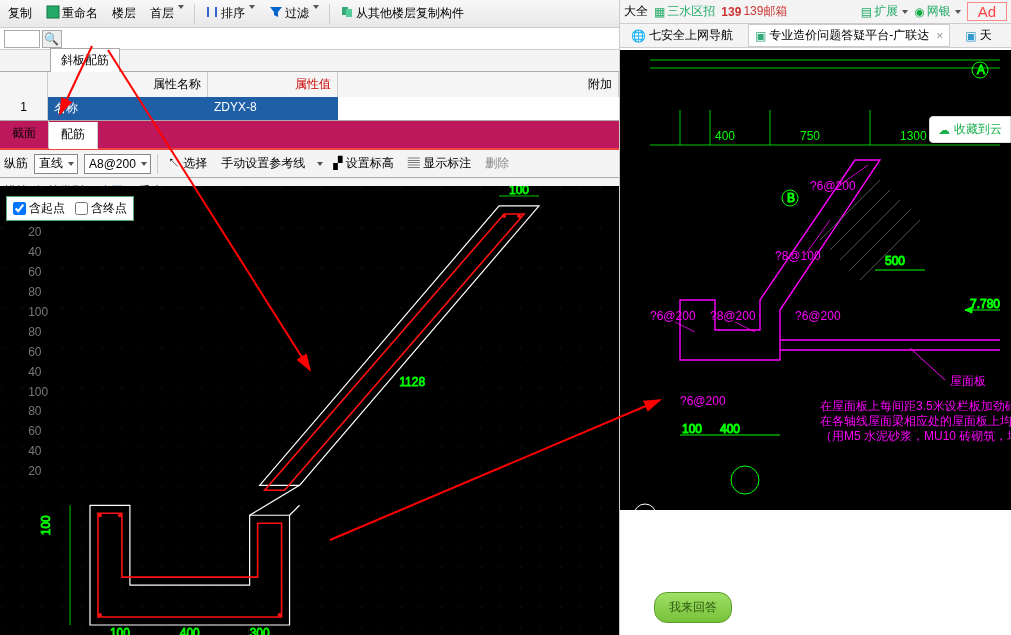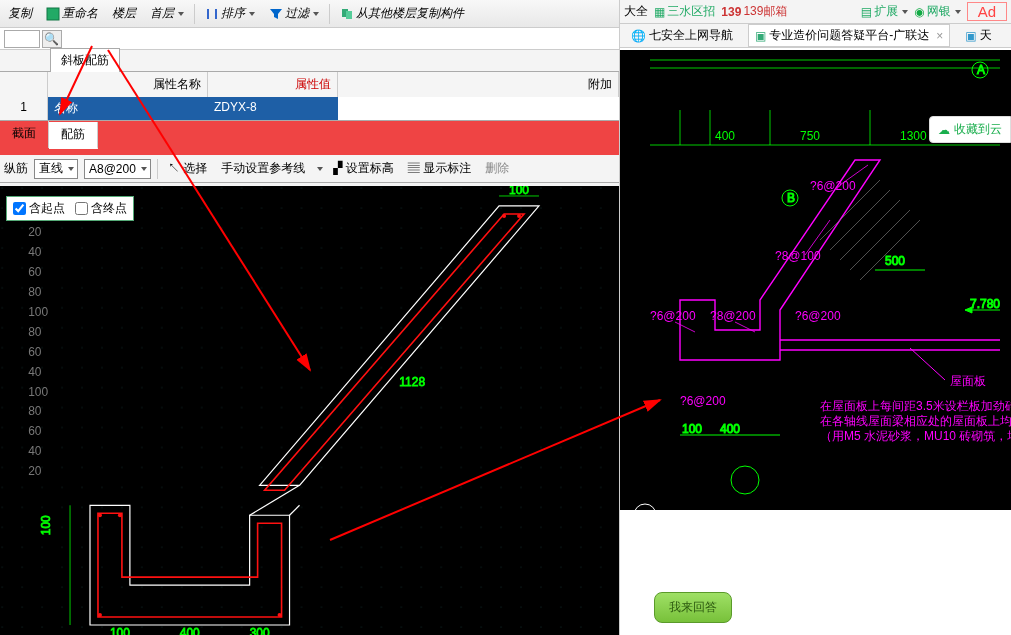--- a/index.html
+++ b/index.html
@@ -3,21 +3,21 @@
 <meta charset="utf-8">
 <style>
   * { box-sizing: border-box; margin: 0; padding: 0; font-family: "Microsoft YaHei","SimSun",Arial,sans-serif; font-size: 12px; }
   body { width: 1011px; height: 635px; background: #fff; overflow: hidden; position: relative; }
   .root { display: flex; width: 100%; height: 100%; }
   .left-pane { width: 620px; height: 100%; position: relative; border-right: 1px solid #ccc; }
   .right-pane { width: 391px; height: 100%; position: relative; background: #fff; }
 
   
   .main-toolbar { height: 28px; background: linear-gradient(#f8f8f8,#e8e8e8); border-bottom: 1px solid #ccc; display: flex; align-items: center; padding: 0 4px; gap: 6px; }
-  .tb-btn { display: flex; align-items: center; gap: 2px; padding: 2px 4px; cursor: pointer; font-style: italic; }
+  .tb-btn { display: flex; gap: 2px; padding: 2px 4px; cursor: pointer; }
   .icon { width: 14px; height: 14px; display: inline-block; }
   .caret { width: 0; height: 0; border-left: 3px solid transparent; border-right: 3px solid transparent; border-top: 4px solid #555; margin-left: 2px; }
   .sep { width: 1px; height: 20px; background: #ccc; }
 
   
   .sub-search { height: 22px; border-bottom: 1px solid #ccc; display:flex; align-items:center; padding:0 4px; }
   .search-input { width: 36px; height: 18px; border:1px solid #aaa; }
   .search-btn { width: 20px; height:18px; background:#eee; border:1px solid #aaa; margin-left:2px; display:flex; align-items:center; justify-content:center; }
 
   
@@ -35,21 +35,21 @@
   .prop-row { display:flex; color:#fff; }
   .prop-row .c-idx { width:48px; background:#f5f5f5; color:#000; border-right:1px solid #ccc; padding:3px 6px; text-align:center; }
   .prop-row .c-name { width:160px; background:#1e5fa6; padding:3px 6px; }
   .prop-row .c-val  { width:130px; background:#1e5fa6; padding:3px 6px; }
   .prop-row .c-att  { flex:1; background:#fff; }
 
   
   .panel-title { background:#1e5fa6; color:#fff; padding:4px 8px; font-weight:bold; position:relative; }
 
   
-  .subtabs { background:#ef4444; border-bottom:7px solid #ef4444; display:flex; }
+  .subtabs { background:#be185d; border-bottom:2px solid #ef4444; display:flex; }
   .subtab { padding:4px 12px; border-right:1px solid #ccc; cursor:pointer; }
   .subtab.active { background:#fff; border-bottom:2px solid #fff; position:relative; top:1px; }
 
   
   .rebar-tb { background:#f4f4f4; border-bottom:1px solid #aaa; padding:3px 4px; display:flex; align-items:center; gap:6px; flex-wrap:wrap; }
   .combo { height:20px; border:1px solid #888; background:#fff; padding:0 14px 0 4px; position:relative; display:inline-flex; align-items:center; min-width:42px; }
   .combo::after { content:""; position:absolute; right:3px; top:50%; transform:translateY(-50%); border-left:3px solid transparent; border-right:3px solid transparent; border-top:4px solid #555; }
   .linkbtn { color:#000; padding:2px 4px; cursor:pointer; }
   .rebar-tb2 { background:#f4f4f4; border-bottom:1px solid #aaa; padding:3px 4px; display:flex; align-items:center; gap:8px; }
   .chkbox-panel { display:inline-flex; border:1px solid #5a7; background:#fff; padding:3px 6px; gap:10px; align-items:center; position:absolute; left:6px; top:196px; z-index:20; box-shadow:0 1px 3px rgba(0,0,0,.3); }
@@ -63,21 +63,21 @@
   
   .browser-tabs { height:24px; background:#f4f4f4; border-bottom:1px solid #ccc; display:flex; align-items:center; padding:0 4px; gap:6px; font-size:11px; }
   .browser-tabs .bt-item { display:flex; align-items:center; gap:2px; color:#2a6; cursor:pointer; }
   .browser-tabs2 { height:24px; background:#f4f4f4; border-bottom:1px solid #ccc; display:flex; align-items:center; padding:0 4px; gap:8px; font-size:11px; }
   .btab { display:flex; align-items:center; gap:3px; padding:2px 6px; border:1px solid transparent; cursor:pointer; }
   .btab .x { color:#999; margin-left:4px; }
 
   .right-canvas { position:absolute; left:0; right:0; top:50px; height:460px; background:#000; }
   .cloud-badge { position:absolute; right:0; top:116px; background:#fff; border:1px solid #ddd; border-radius:4px 0 0 4px; padding:4px 8px; display:flex; align-items:center; gap:4px; font-size:12px; color:#1aae4d; }
 
-  .answer-btn { position:absolute; left:34px; bottom:12px; padding:6px 14px; background:linear-gradient(#9fe066,#78c13a); border:1px solid #5a9a2a; border-radius:8px; color:#2d5a10; font-size:13px; cursor:pointer; }
+  .answer-btn { position:absolute; left:34px; bottom:12px; padding:6px 14px; background:linear-gradient(#9fe066,#78c13a); border:1px solid #5a9a2a; border-radius:13px; color:#2d5a10; font-size:13px; cursor:pointer; }
 
   
   .overlay-arrows { position:absolute; inset:0; pointer-events:none; z-index:50; }
 </style>
 </head>
 <body>
 
 <div class="root">
 
   <div class="left-pane">

